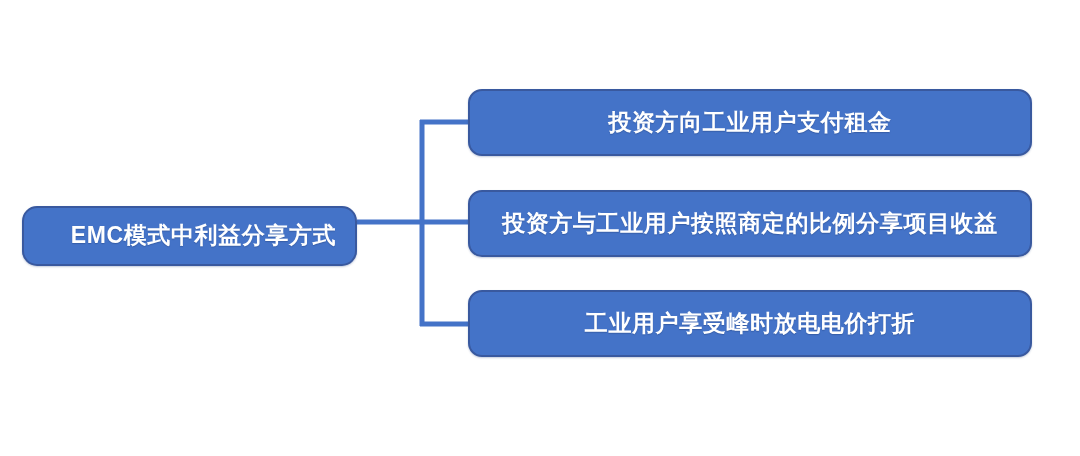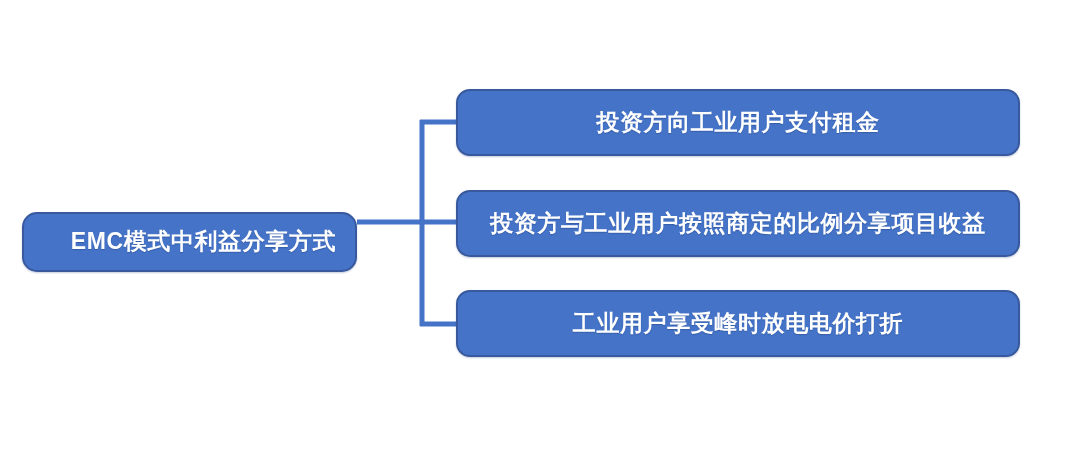--- a/index.html
+++ b/index.html
@@ -47,33 +47,33 @@
     letter-spacing: 0.6px;
     text-align: center;
     line-height: 1.1;
     white-space: nowrap;
     text-shadow: 0 1px 1px rgba(30, 55, 110, 0.35);
   }
 
   
   #node-root {
     left: 22px;
-    top: 212px;
+    top: 206px;
     width: 335px;
     height: 60px;
     border-radius: 15px;
     padding-left: 28px;
   }
   #node-root .node-label {
     font-size: 23px;
   }
 
   
   .node-branch {
-    left: 456px;
+    left: 468px;
     width: 564px;
     height: 67px;
   }
   .node-branch .node-label {
     font-size: 23px;
   }
   #node-branch-0 { top: 89px; }
   #node-branch-1 { top: 190px; }
   #node-branch-2 { top: 290px; }
 </style>

